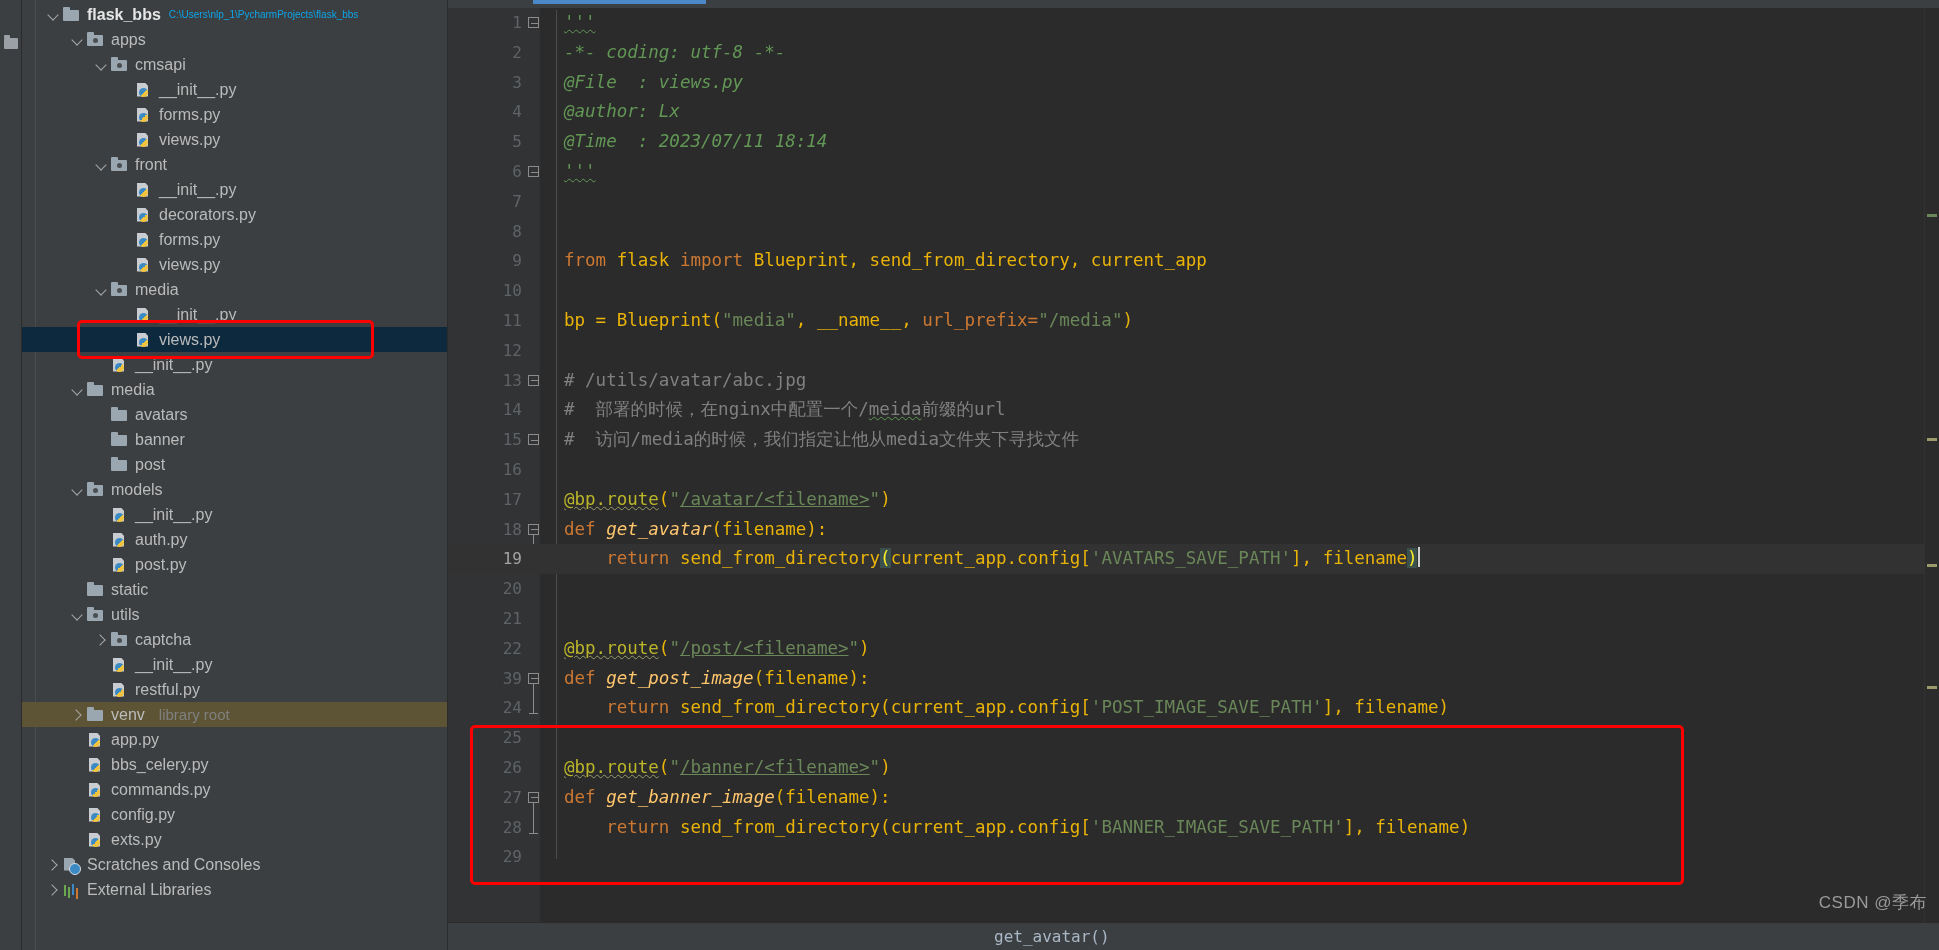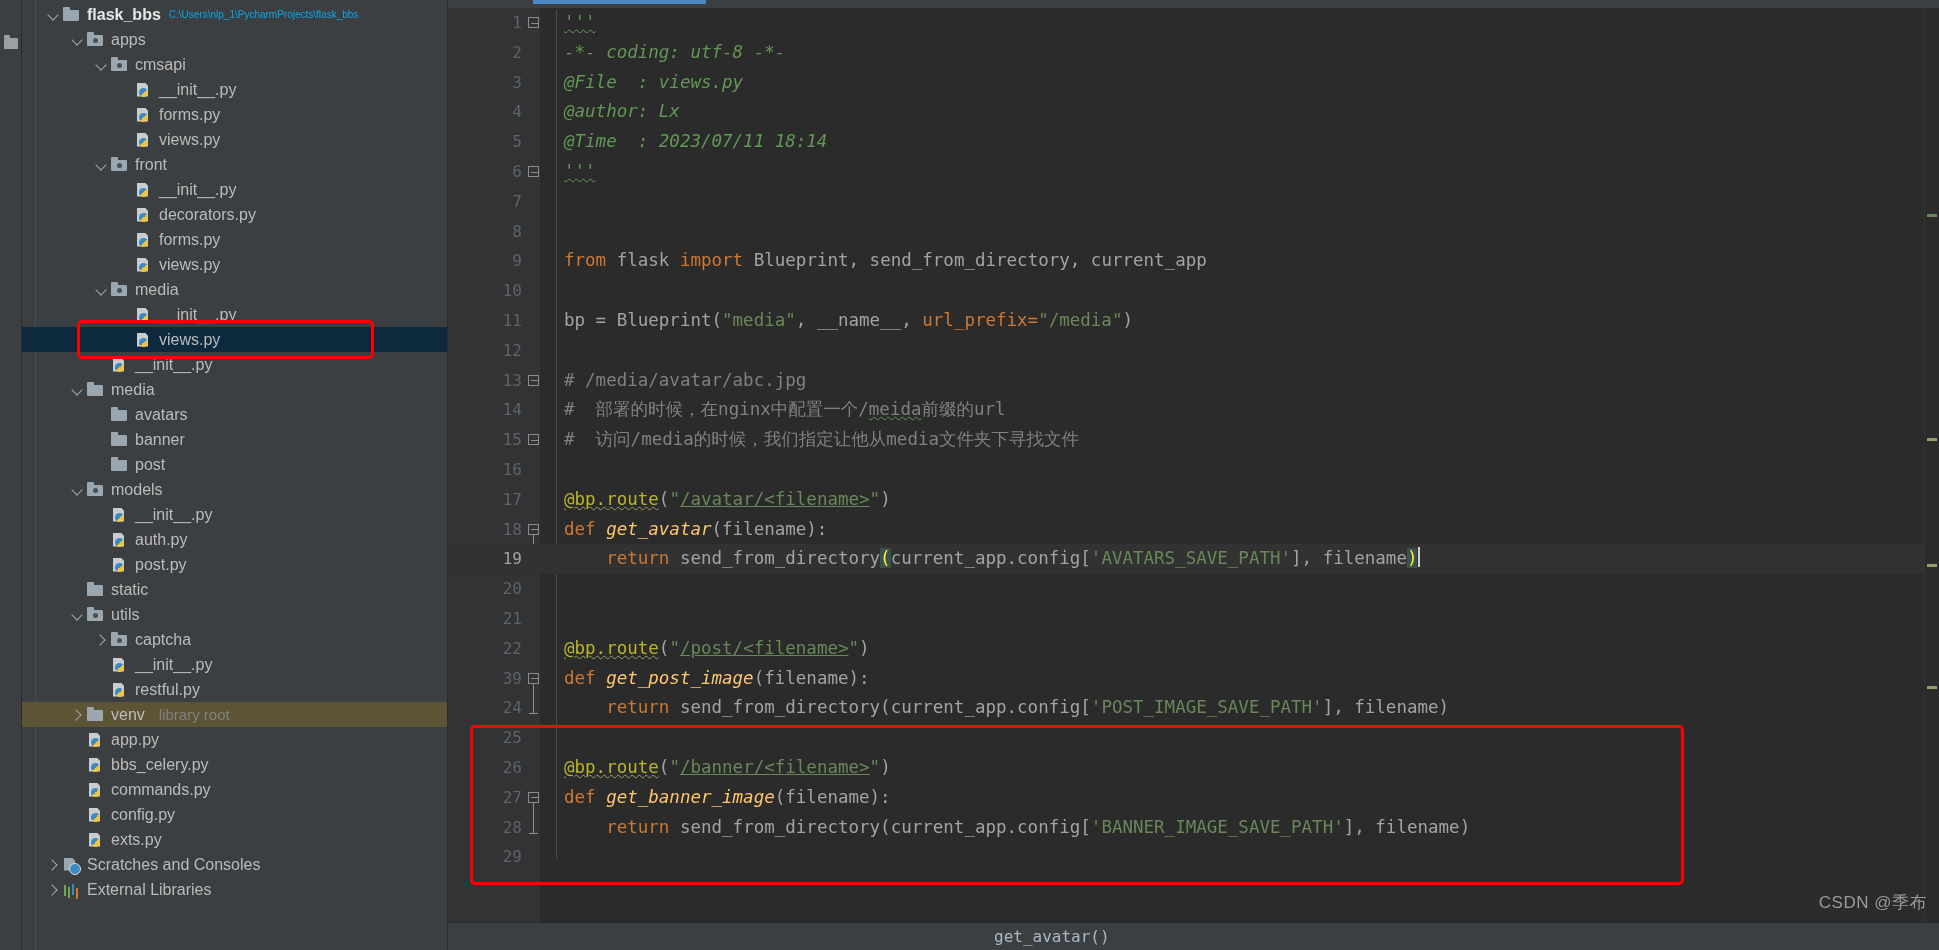--- a/index.html
+++ b/index.html
@@ -187,21 +187,21 @@
   .foldbar {
     position: absolute; left: 85px; width: 1px; background: #8c8c8c;
   }
   .foldend {
     position: absolute; left: 81px; width: 9px; height: 1px; background: #8c8c8c;
   }
 
   
   .s-doc   { color: #629755; font-style: italic; }
   .s-kw    { color: #cc7832; }
-  .s-id    { color: #a3a3a3; }
+  .s-id    { color: #eab308; }
   .s-str   { color: #6a8759; }
   .s-cmt   { color: #808080; }
   .s-dec   { color: #bbb529; }
   .s-fn    { color: #ffc66d; font-style: italic; }
   .s-named { color: #cc7832; }
   .s-lnk   { text-decoration: underline; }
   .squiggle {
     text-decoration: underline;
     text-decoration-style: wavy;
     text-decoration-color: #629755;
@@ -583,21 +583,21 @@
         <div class="ln"><span class="num">3</span><span class="code"><span class="s-doc">@File  : views.py</span></span></div>
         <div class="ln"><span class="num">4</span><span class="code"><span class="s-doc">@author: Lx</span></span></div>
         <div class="ln"><span class="num">5</span><span class="code"><span class="s-doc">@Time  : 2023/07/11 18:14</span></span></div>
         <div class="ln"><span class="num">6</span><span class="code"><span class="s-doc squiggle">'''</span></span></div>
         <div class="ln"><span class="num">7</span><span class="code"></span></div>
         <div class="ln"><span class="num">8</span><span class="code"></span></div>
         <div class="ln"><span class="num">9</span><span class="code"><span class="s-kw">from</span> <span class="s-id">flask</span> <span class="s-kw">import</span> <span class="s-id">Blueprint, send_from_directory, current_app</span></span></div>
         <div class="ln"><span class="num">10</span><span class="code"></span></div>
         <div class="ln"><span class="num">11</span><span class="code"><span class="s-id">bp = Blueprint(</span><span class="s-str">"media"</span><span class="s-id">, __name__, </span><span class="s-named">url_prefix=</span><span class="s-str">"/media"</span><span class="s-id">)</span></span></div>
         <div class="ln"><span class="num">12</span><span class="code"></span></div>
-        <div class="ln"><span class="num">13</span><span class="code"><span class="s-cmt"># /media/avatar/abc.jpg</span></span></div>
+        <div class="ln"><span class="num">13</span><span class="code"><span class="s-cmt"># /utils/avatar/abc.jpg</span></span></div>
         <div class="ln"><span class="num">14</span><span class="code"><span class="s-cmt">#  部署的时候，在nginx中配置一个/</span><span class="s-cmt squiggle">meida</span><span class="s-cmt">前缀的url</span></span></div>
         <div class="ln"><span class="num">15</span><span class="code"><span class="s-cmt">#  访问/media的时候，我们指定让他从media文件夹下寻找文件</span></span></div>
         <div class="ln"><span class="num">16</span><span class="code"></span></div>
         <div class="ln"><span class="num">17</span><span class="code"><span class="s-dec squiggle-y">@bp.route</span><span class="s-id">(</span><span class="s-str">"</span><span class="s-str s-lnk">/avatar/&lt;filename&gt;</span><span class="s-str">"</span><span class="s-id">)</span></span></div>
         <div class="ln"><span class="num">18</span><span class="code"><span class="s-kw">def</span> <span class="s-fn">get_avatar</span><span class="s-id">(filename):</span></span></div>
         <div class="ln hl"><span class="num">19</span><span class="code">    <span class="s-kw">return</span> <span class="s-id">send_from_directory</span><span class="brace-hl">(</span><span class="s-id">current_app.config[</span><span class="s-str">'AVATARS_SAVE_PATH'</span><span class="s-id">], filename</span><span class="brace-hl">)</span><span class="caret"></span></span></div>
         <div class="ln"><span class="num">20</span><span class="code"></span></div>
         <div class="ln"><span class="num">21</span><span class="code"></span></div>
         <div class="ln"><span class="num">22</span><span class="code"><span class="s-dec squiggle-y">@bp.route</span><span class="s-id">(</span><span class="s-str">"</span><span class="s-str s-lnk">/post/&lt;filename&gt;</span><span class="s-str">"</span><span class="s-id">)</span></span></div>
         <div class="ln"><span class="num">39</span><span class="code"><span class="s-kw">def</span> <span class="s-fn">get_post_image</span><span class="s-id">(filename):</span></span></div>

